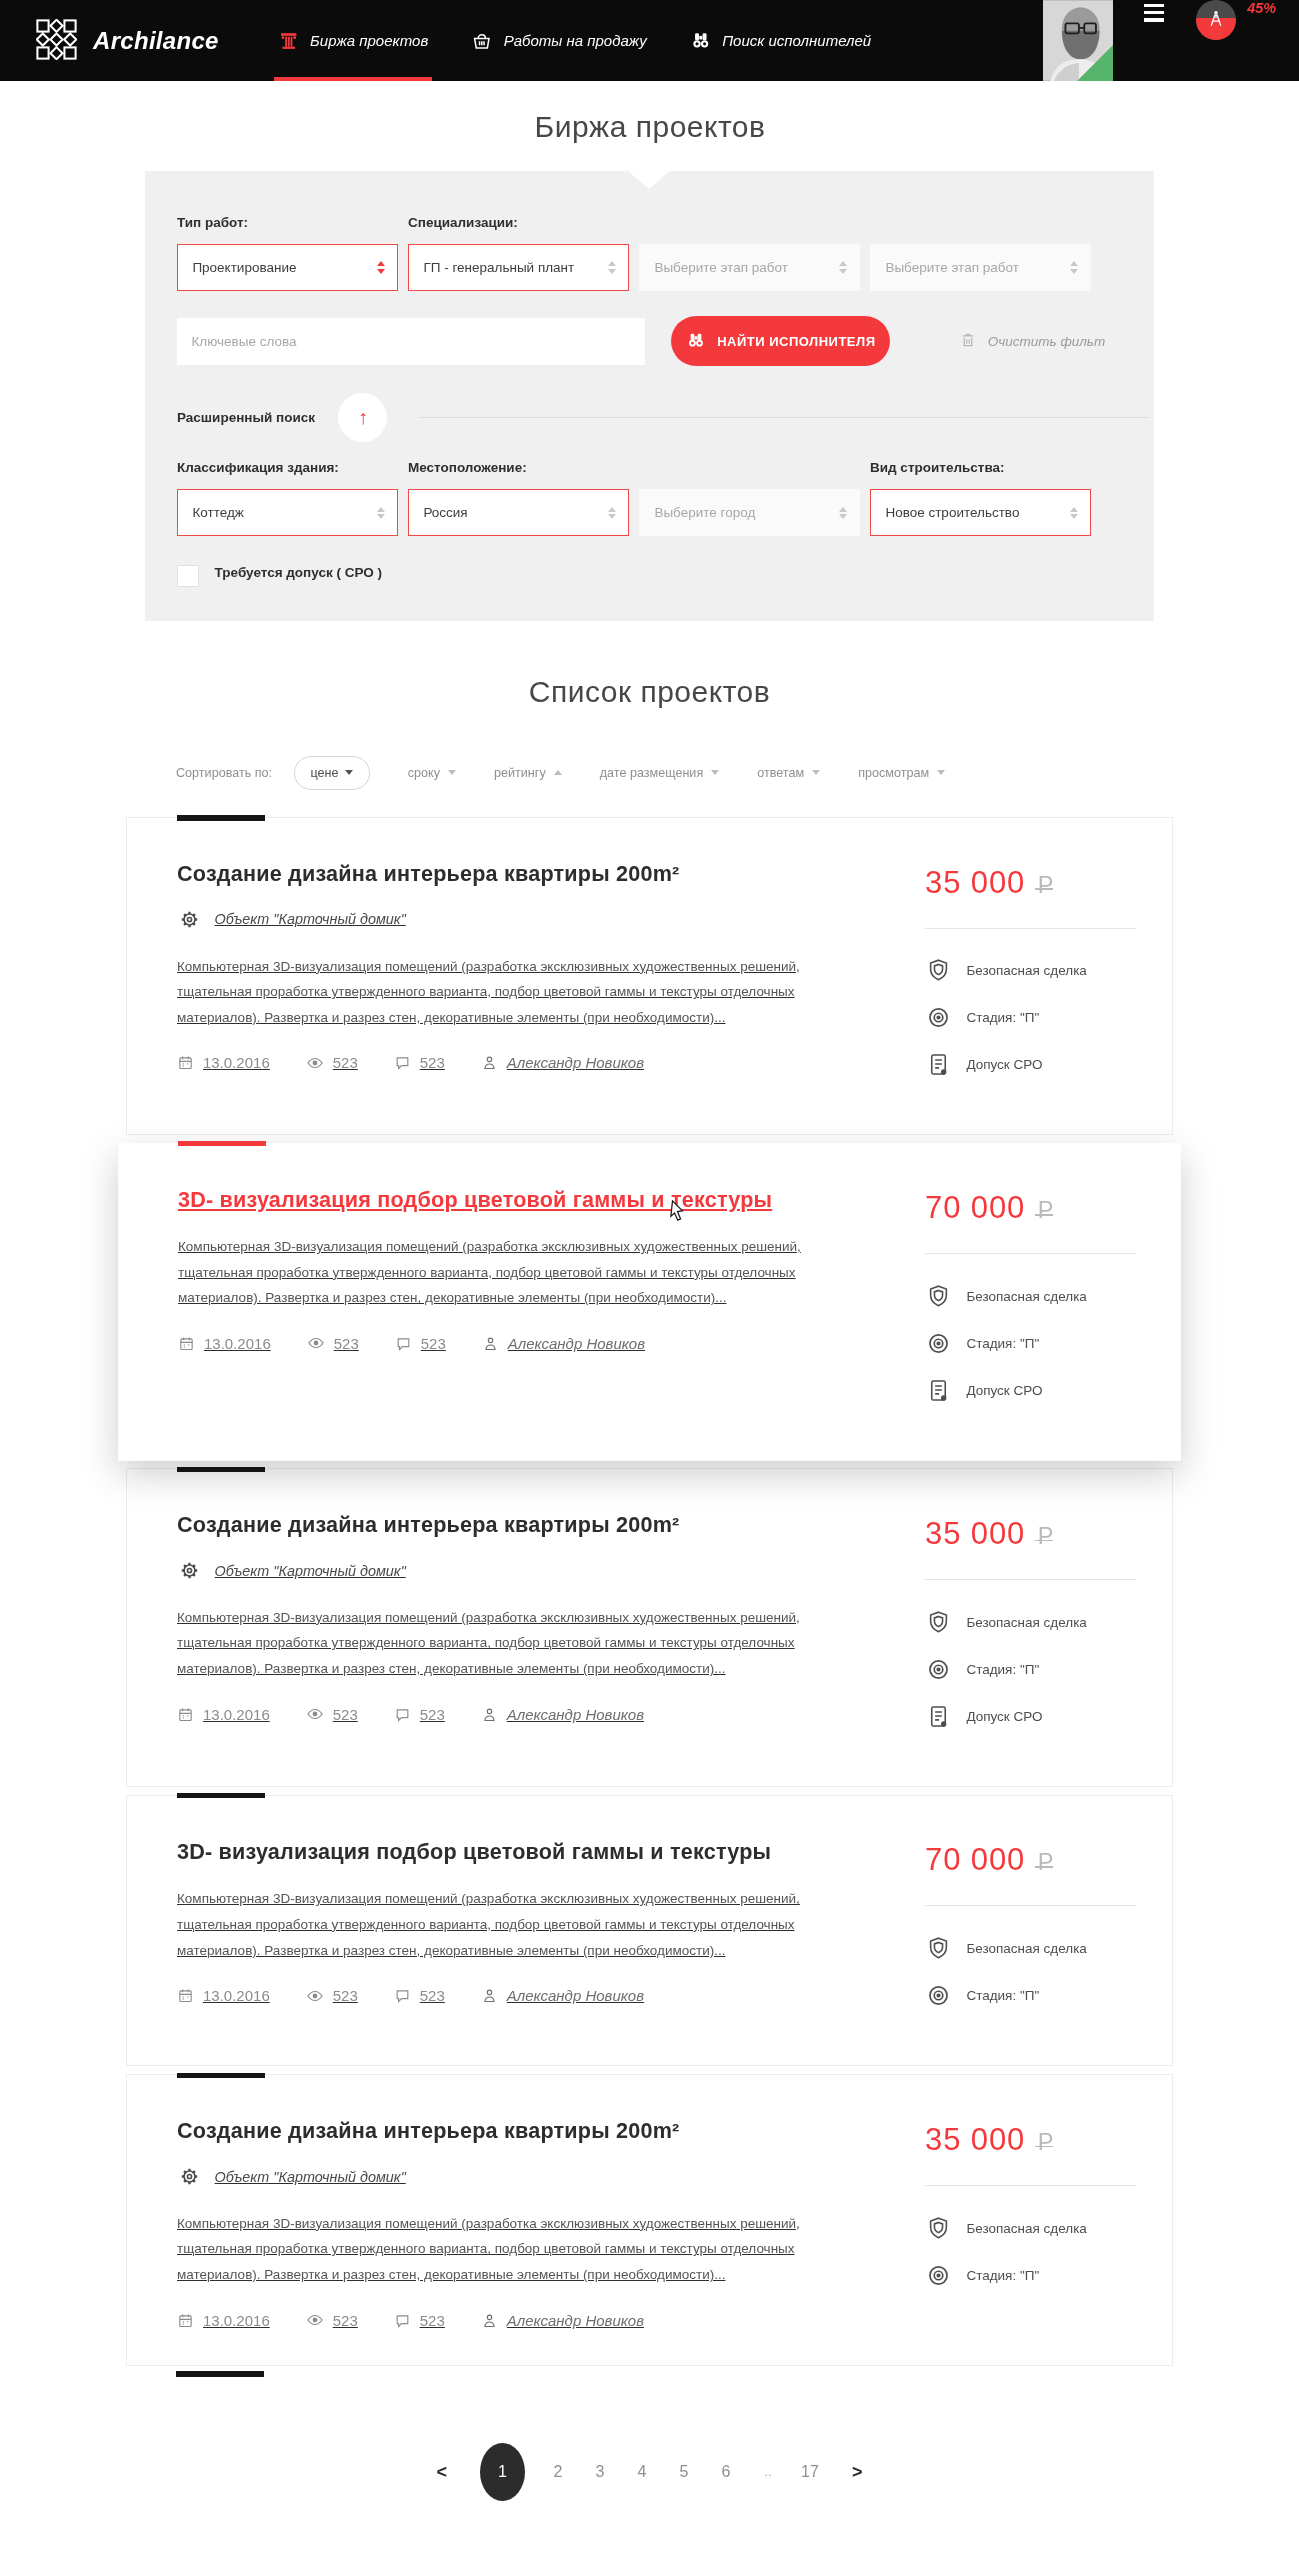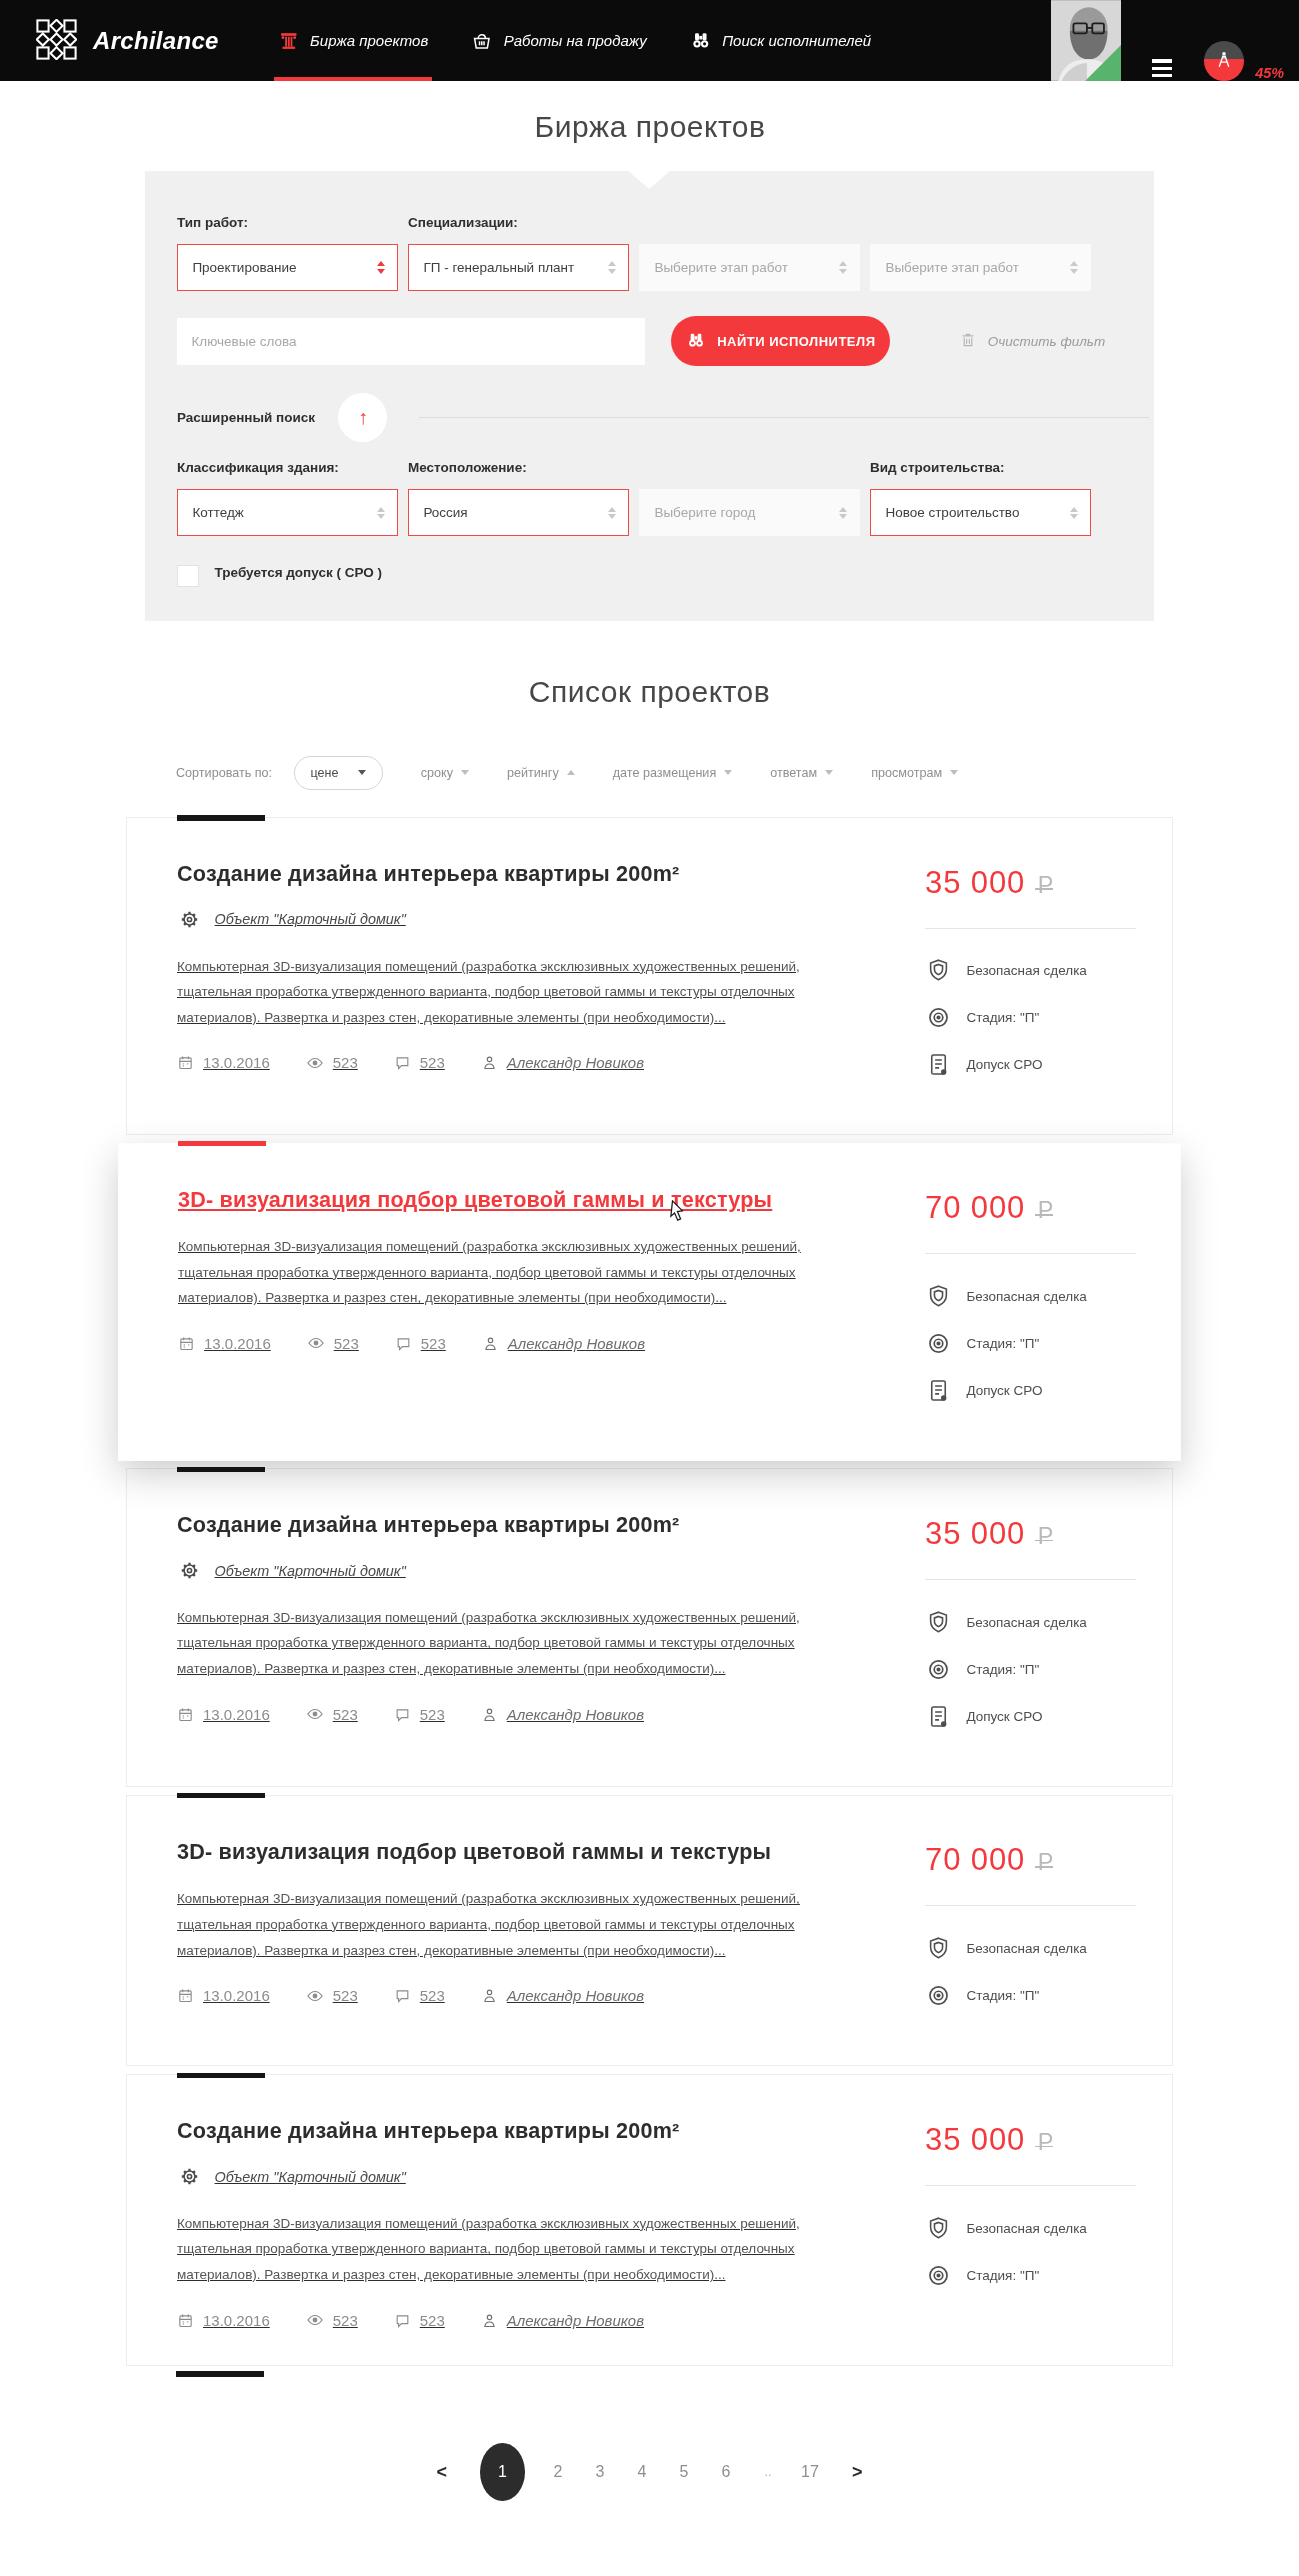--- a/index.html
+++ b/index.html
@@ -11,21 +11,21 @@
   }
   
   .topbar { position:relative; height:81px; background:#0b0b0b; display:flex; align-items:center;font-style:italic; }
   .brand { display:flex; align-items:center; gap:16px; margin-left:36px; }
   .brand-word { color:#fff; font-size:24px; font-weight:700; letter-spacing:0.3px; }
   .mainnav { display:flex; align-items:stretch; height:100%; margin-left:59px; gap:43px; }
   .nav-item { position:relative; display:flex; align-items:center; gap:10.8px; color:#fff; font-size:15px; cursor:pointer; }
   .nav-item .nico { display:flex; color:#fff; }
   .nav-item.active .nico { color:#f4393d; }
   .nav-item.active::after { content:""; position:absolute; left:-3.6px; right:-3.6px; bottom:0; height:4.5px; background:#f4393d; }
-  .top-right { position:absolute; right:0; top:0; height:81px; display:flex; align-items:flex-end; }
+  .top-right { position:absolute; right:8px; top:0; height:81px; display:flex; align-items:flex-start; }
   .avatar { width:70px; height:81px; overflow:hidden; position:relative; }
   .burger { margin-left:31px; width:20px; cursor:pointer; }
   .burger span { display:block; height:3.6px; background:#fff; margin:3.6px 0; }
   .pbadge { margin-left:32px; width:40px; height:40px; border-radius:50%;
     background:linear-gradient(#4a4a4a 0 45%, #f4393d 45% 100%);
     display:flex; align-items:center; justify-content:center; cursor:pointer; }
   .pct { margin:0 16px 0 10.8px; color:#f4393d; font-size:14.4px; font-weight:700; }
   
   .h-title { text-align:center; font-size:30px; font-weight:400; color:#474747; letter-spacing:0.5px; margin:0; }
   #pageTitle { padding:29px 0 27px; }
@@ -61,21 +61,21 @@
   .expand-row { display:flex; align-items:center; margin:27px 0 5.4px; }
   .expand-lbl { font-size:13.5px; font-weight:700; color:#2f2f2f; }
   .expand-circle { width:49px; height:49px; border-radius:50%; background:#fff; margin-left:23.4px;
     display:flex; align-items:center; justify-content:center; color:#f4393d; font-size:20px; font-weight:700; cursor:pointer; }
   .expand-line { flex:1; height:0.9px; background:#dcdcdc; margin:0 5.4px 0 32px; }
   .cb-row { display:flex; align-items:flex-start; margin-top:29px; }
   .cbox { width:21.6px; height:21.6px; background:#fff; border:0.9px solid #e2e2e2; cursor:pointer; }
   .cb-lbl { margin-left:16px; font-size:13.5px; font-weight:700; color:#2f2f2f; }
   
   .sort-bar { display:flex; align-items:center; gap:38px; padding:47px 0 27px 50px; font-size:12.6px; color:#8f8f8f; }
-  .sort-pill { display:flex; align-items:center; gap:20px; border:0.9px solid #d5d5d5; border-radius:20px;
+  .sort-pill { display:flex; align-items:center; gap:7px; border:0.9px solid #d5d5d5; border-radius:20px;
     padding:9px 15.3px; color:#4c4c4c; cursor:pointer; margin-left:-16px;text-align:center; }
   .sort-opt { display:flex; align-items:center; gap:8px; cursor:pointer; }
   .stri { width:0; height:0; border-left:4px solid transparent; border-right:4px solid transparent; }
   .stri.down { border-top:5.4px solid #bdbdbd; }
   .stri.up { border-bottom:5.4px solid #bdbdbd; }
   .sort-pill .stri.down { border-top-color:#555; }
   
   .card { position:relative; background:#fff; border:0.9px solid #ededed; margin-bottom:8px;
     display:flex; padding:43px 36px 36px 50px; }
   .dash { position:absolute; top:-2.7px; left:50px; width:88px; height:5.4px; background:#161616; }

